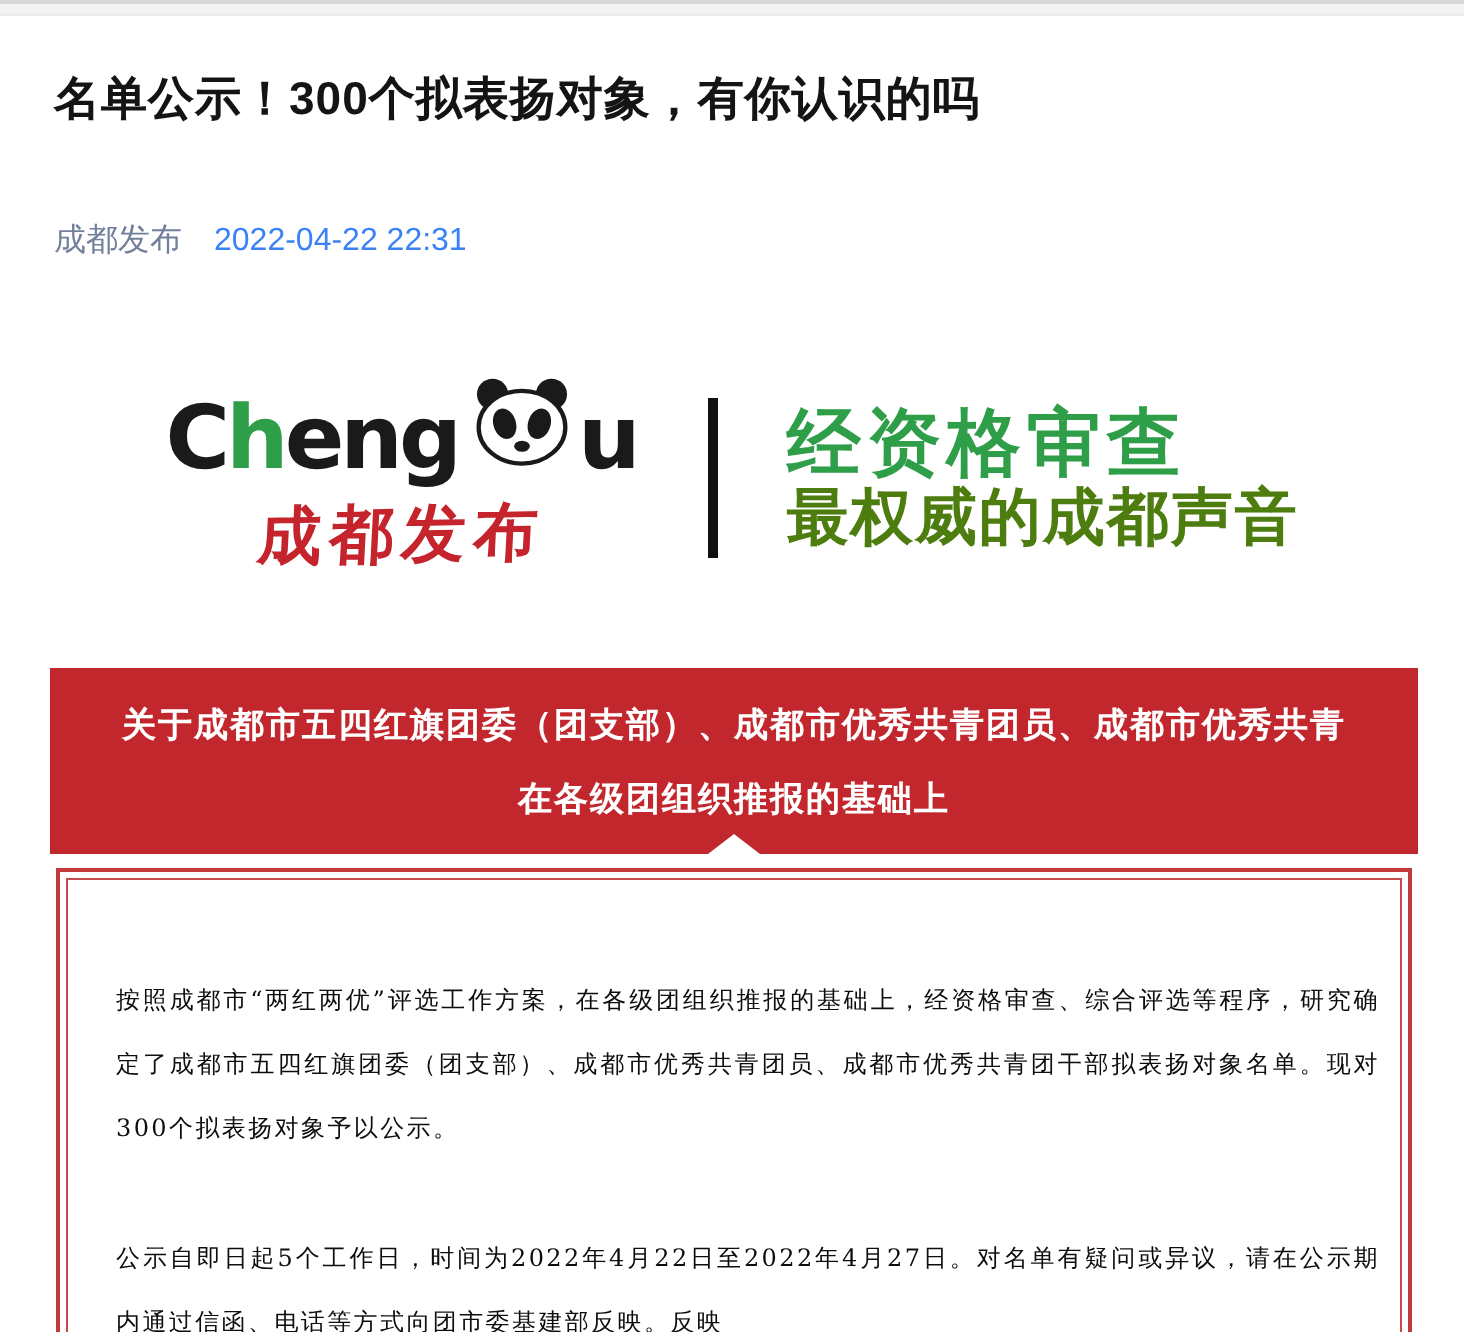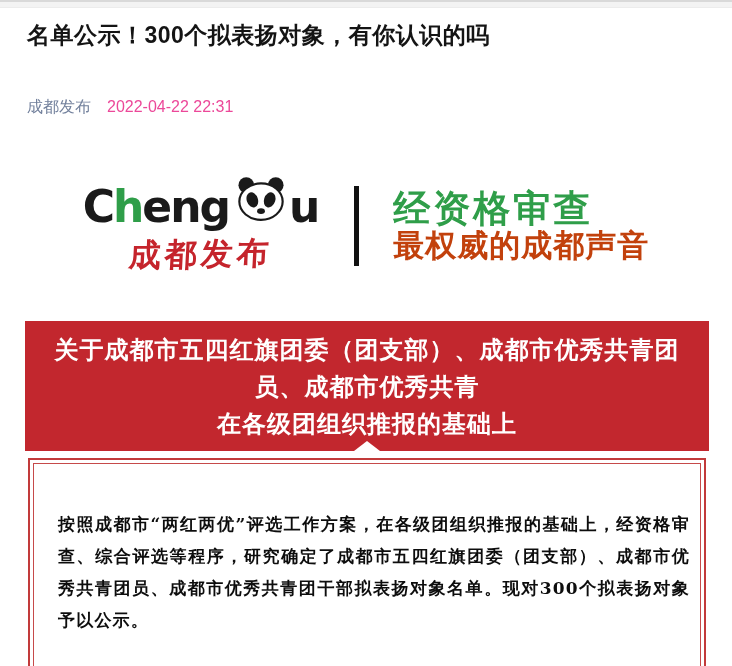--- a/index.html
+++ b/index.html
@@ -9,35 +9,35 @@
     overflow: hidden;
     font-family: "Liberation Sans", sans-serif;
   }
   .top-strip {
     height: 8px;
     background: #f3f3f3;
     border-top: 2px solid #d9d9d9;
     border-bottom: 1px solid #ececec;
   }
   .article-title {
-    margin: 12px 30px 0 27px;
+    margin: 26px 30px 0 27px;
     font-size: 23px;
     line-height: 30px;
     font-weight: bold;
     color: #141414;
     letter-spacing: 0.5px;
   }
   .byline {
     margin: 16px 0 0 27px;
     font-size: 16px;
     display: flex;
     align-items: baseline;
   }
   .byline .source { color: #72809c; margin-right: 16px; cursor: pointer; }
-  .byline .timestamp { color: #ec4899; margin-top: 32px; }
+  .byline .timestamp { color: #3b82f6; margin-top: 32px; }
 
   
   .logo-block {
     margin-top: 42px;
     height: 132px;
     display: flex;
     align-items: center;
     justify-content: center;
   }
   .logo-left { text-align: center; }
@@ -77,35 +77,35 @@
     line-height: 40px;
     letter-spacing: 3px;
     color: #2f9e49;
   }
   .slogan-line2 {
     font-family: Liberation Serif, serif;
     font-weight: bold;
     font-size: 31px;
     line-height: 36px;
     letter-spacing: 1px;
-    color: #c2410c;
+    color: #4d7c0f;
     text-align: right;
   }
 
   
   .banner {
     position: relative;
     margin: 29px 23px 0 25px;
     background: #c2272e;
     color: #ffffff;
     text-align: center;
     padding: 10px 26px 9px 26px;
   }
   .banner .banner-line {
-    font-size: 24px;
+    font-size: 17px;
     font-weight: bold;
     line-height: 37px;
     letter-spacing: 1px;
   }
   .banner .notch {
     position: absolute;
     bottom: 0;
     left: 50%;
     transform: translateX(-50%);
     width: 0; height: 0;
@@ -121,26 +121,25 @@
     padding: 3px;
     height: 280px; 
   }
   .notice-inner {
     border: 1px solid #c64a4a;
     height: 100%;
     padding: 44px 10px 30px 24px;
   }
   .notice-inner p {
     font-family: "DejaVu Serif", serif;
-    font-size: 17px;
+    font-size: 12px;
     line-height: 32px;
     letter-spacing: 1.2px;
     color: #0d0d0d;
     text-align: justify;
-    font-weight: bold;
   }
   .notice-inner p + p { margin-top: 33px; }
 </style>
 </head>
 <body>
 
 <div class="top-strip"></div>
 
 <h1 class="article-title">名单公示！300个拟表扬对象，有你认识的吗</h1>
 

